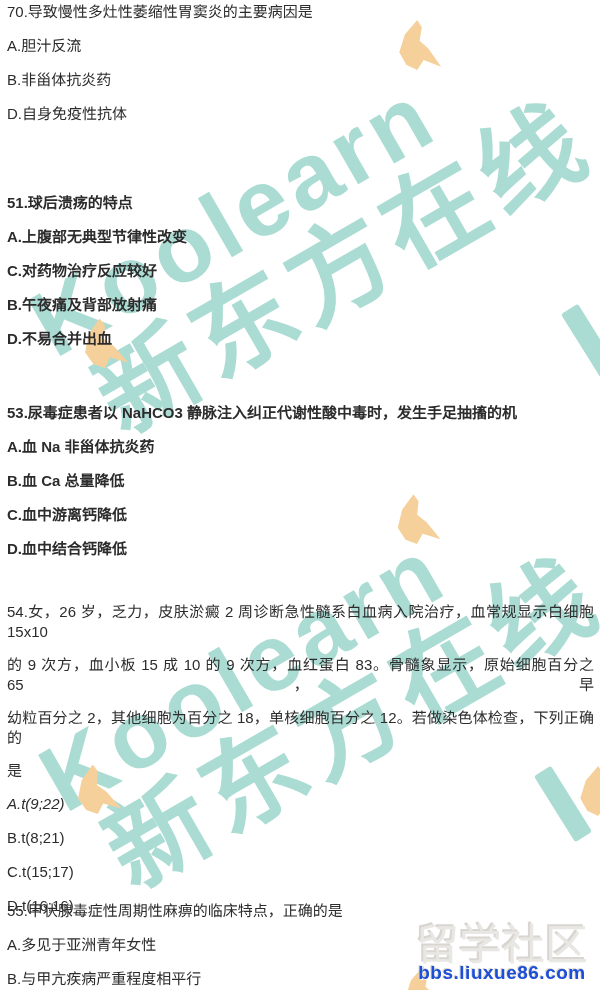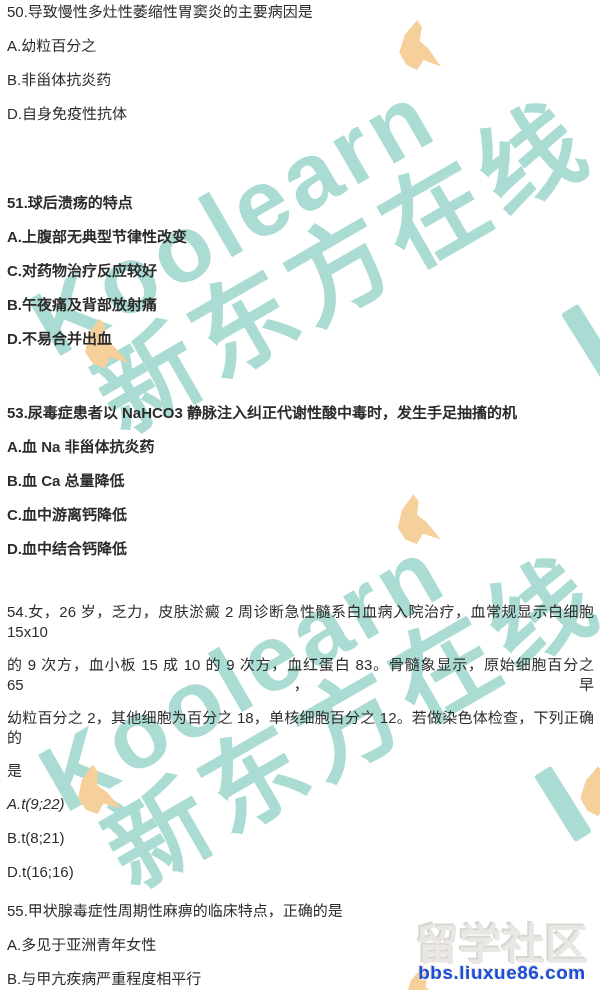--- a/index.html
+++ b/index.html
@@ -35,21 +35,21 @@
     transform:rotate(-32deg);border-radius:3px;pointer-events:none;
   }
   #slash1{left:580px;top:303px;}
   #slash2{left:553px;top:765px;}
   
   #community{
     position:absolute;right:12px;bottom:8px;z-index:1;text-align:center;
     pointer-events:none;
   }
   .community-cn{
-    font-size:43px;font-weight:700;letter-spacing:0px;line-height:46px;
+    font-size:43px;font-weight:400;letter-spacing:0px;line-height:46px;
     color:#e9e7e3;
     text-shadow:-2px -2px 0 #d9d6d1,2px 2px 0 #ffffff;
   }
   .community-url{
     font-size:19px;font-weight:700;line-height:18px;margin-top:-4px;
     color:#1d4ed8;letter-spacing:0.5px;
     text-shadow:-1px -1px 0 #d9d6d1,1px 1px 0 #ffffff;
   }
   
   #doc{position:absolute;inset:0;z-index:2;font-size:15px;color:#2c2c2c;}
@@ -86,22 +86,22 @@
 <div class="slash" id="slash2"></div>
 
 <div id="community">
   <div class="community-cn">留学社区</div>
   <div class="community-url">bbs.liuxue86.com</div>
 </div>
 
 <div id="doc">
 
   <div class="qblock" id="q50">
-    <div class="line">50.导致慢性多灶性萎缩性胃窦炎的主要病因是</div>
-    <div class="line">A.幼粒百分之</div>
+    <div class="line">70.导致慢性多灶性萎缩性胃窦炎的主要病因是</div>
+    <div class="line">A.胆汁反流</div>
     <div class="line">B.非甾体抗炎药</div>
     <div class="line">D.自身免疫性抗体</div>
   </div>
 
   <div class="qblock" id="q51">
     <div class="line">51.球后溃疡的特点</div>
     <div class="line">A.上腹部无典型节律性改变</div>
     <div class="line">C.对药物治疗反应较好</div>
     <div class="line">B.午夜痛及背部放射痛</div>
     <div class="line">D.不易合并出血</div>
@@ -115,20 +115,21 @@
     <div class="line">D.血中结合钙降低</div>
   </div>
 
   <div class="qblock" id="q54">
     <div class="para">54.女，26 岁，乏力，皮肤淤癜 2 周诊断急性髓系白血病入院治疗，血常规显示白细胞 15x10</div>
     <div class="para">的 9 次方，血小板 15 成 10 的 9 次方，血红蛋白 83。骨髓象显示，原始细胞百分之 65，早</div>
     <div class="para">幼粒百分之 2，其他细胞为百分之 18，单核细胞百分之 12。若做染色体检查，下列正确的</div>
     <div class="para-last">是</div>
     <div class="line opt-first">A.t(9;22)</div>
     <div class="line">B.t(8;21)</div>
+    <div class="line">C.t(15;17)</div>
     <div class="line">D.t(16;16)</div>
   </div>
 
   <div class="qblock" id="q55">
     <div class="line">55.甲状腺毒症性周期性麻痹的临床特点，正确的是</div>
     <div class="line">A.多见于亚洲青年女性</div>
     <div class="line">B.与甲亢疾病严重程度相平行</div>
   </div>
 
 </div>

